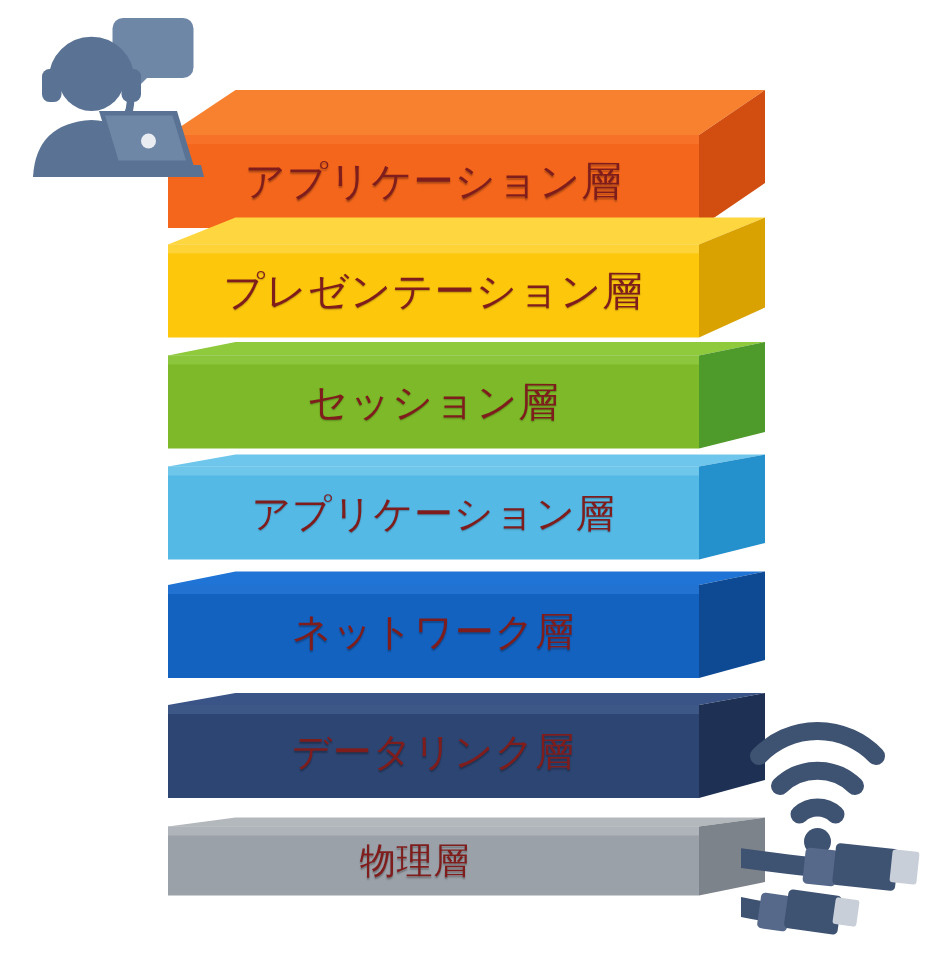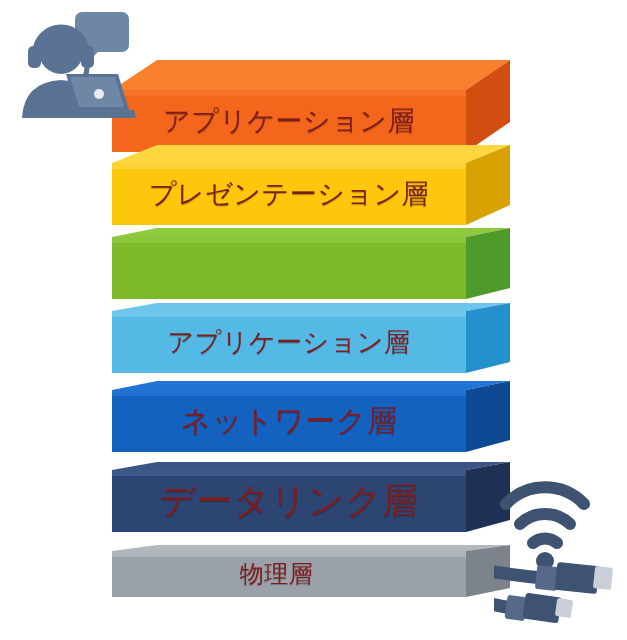--- a/index.html
+++ b/index.html
@@ -104,50 +104,51 @@
       <div class="layer-label" style="left:112px; top:163px; width:354px; height:62px; font-size:27px;">プレゼンテーション層</div>
     </div>
 
     <div class="osi-layer">
       <svg width="627" height="640" viewBox="0 0 627 640">
         <polygon points="112,237 157,228 510,228 466,237" fill="#8FC93C"></polygon>
         <polygon points="466,237 510,228 510,288 466,299" fill="#4E9A2A"></polygon>
         <rect x="112" y="237" width="354" height="62" fill="#7DB928"></rect>
         <polygon points="112,237 466,237 466,243 112,243" fill="#95CE4B" opacity="0.6"></polygon>
       </svg>
+      <div class="layer-label" style="left:112px; top:237px; width:354px; height:62px; font-size:27px;">セッション層</div>
     </div>
 
     <div class="osi-layer">
       <svg width="627" height="640" viewBox="0 0 627 640">
         <polygon points="112,311 157,303 510,303 466,311" fill="#6FC6EC"></polygon>
         <polygon points="466,311 510,303 510,362 466,373" fill="#2490CC"></polygon>
         <rect x="112" y="311" width="354" height="62" fill="#55B9E6"></rect>
         <polygon points="112,311 466,311 466,317 112,317" fill="#7FCEEF" opacity="0.6"></polygon>
       </svg>
       <div class="layer-label" style="left:112px; top:311px; width:354px; height:62px; font-size:26px;">アプリケーション層</div>
     </div>
 
     <div class="osi-layer">
       <svg width="627" height="640" viewBox="0 0 627 640">
         <polygon points="112,390 157,381 510,381 466,390" fill="#1F74D6"></polygon>
         <polygon points="466,390 510,381 510,440 466,452" fill="#0E4A94"></polygon>
         <rect x="112" y="390" width="354" height="62" fill="#1462C0"></rect>
         <polygon points="112,390 466,390 466,396 112,396" fill="#2C7DDC" opacity="0.6"></polygon>
       </svg>
-      <div class="layer-label" style="left:112px; top:390px; width:354px; height:62px; font-size:30px;text-align:right;">ネットワーク層</div>
+      <div class="layer-label" style="left:112px; top:390px; width:354px; height:62px; font-size:26px;text-align:right;">ネットワーク層</div>
     </div>
 
     <div class="osi-layer">
       <svg width="627" height="640" viewBox="0 0 627 640">
         <polygon points="112,470 157,462 510,462 466,470" fill="#3A5488"></polygon>
         <polygon points="466,470 510,462 510,520 466,532" fill="#1E3154"></polygon>
         <rect x="112" y="470" width="354" height="62" fill="#2D4572"></rect>
         <polygon points="112,470 466,470 466,476 112,476" fill="#44608F" opacity="0.7"></polygon>
       </svg>
-      <div class="layer-label" style="left:112px; top:470px; width:354px; height:62px; font-size:36px;">データリンク層</div>
+      <div class="layer-label" style="left:112px; top:470px; width:354px; height:62px; font-size:26px;">データリンク層</div>
     </div>
 
     <div class="osi-layer">
       <svg width="627" height="640" viewBox="0 0 627 640">
         <polygon points="112,551 157,545 510,545 466,551" fill="#B3B8BD"></polygon>
         <polygon points="466,551 510,545 510,588 466,597" fill="#7D838A"></polygon>
         <rect x="112" y="551" width="354" height="46" fill="#9BA1A8"></rect>
         <polygon points="112,551 466,551 466,557 112,557" fill="#BCC1C6" opacity="0.6"></polygon>
       </svg>
       <div class="layer-label" style="left:112px; top:551px; width:329px; height:46px; font-size:24px;">物理層</div>

